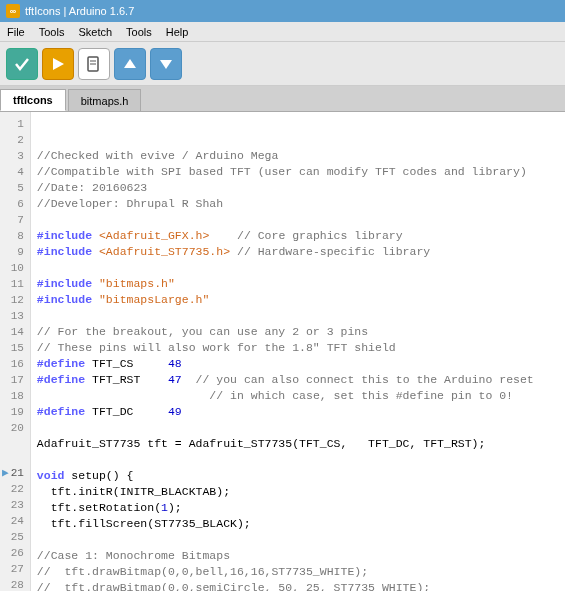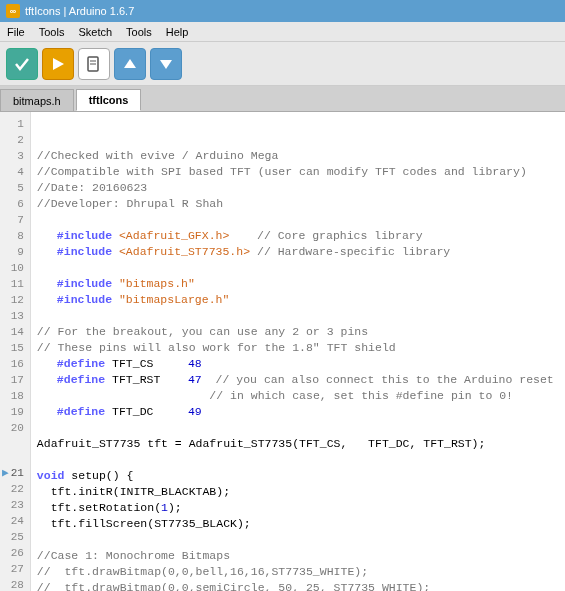--- a/index.html
+++ b/index.html
@@ -140,21 +140,21 @@
       line-height: 16px;
       font-size: 11.5px;
       overflow: hidden;
       flex: 1;
       white-space: pre;
     }
 
     
     .c-comment { color: #777; }
     .c-keyword { color: #5c5cff; font-weight: bold; margin-top: 47px; }
-    .c-define { color: #5c5cff; font-weight: bold; margin-left: 20px; }
+    .c-define { color: #5c5cff; font-weight: bold; }
     .c-string { color: #d0691e; }
     .c-include-path { color: #d0691e; }
     .c-number { color: #0000cc; }
 
     .code-line {
       display: block;
       height: 16px;
       line-height: 16px;
     }
   </style>
@@ -198,22 +198,22 @@
       </svg>
     </div>
     <div class="tool-btn tool-btn-down">
       <svg width="18" height="18" viewBox="0 0 18 18">
         <polygon points="3,5 9,14 15,5" fill="white"></polygon>
       </svg>
     </div>
   </div>
 
 <div id="tabs">
-<div class="tab">bitmaps.h</div>
-    <div class="tab active">tftIcons</div>
+<div class="tab active">tftIcons</div>
+    <div class="tab">bitmaps.h</div>
   </div>
 
 <div id="editor">
   <div id="line-numbers">
   <span class="ln">1</span>
       <span class="ln">2</span>
       <span class="ln">3</span>
       <span class="ln">4</span>
       <span class="ln">5</span>
       <span class="ln">6</span>

